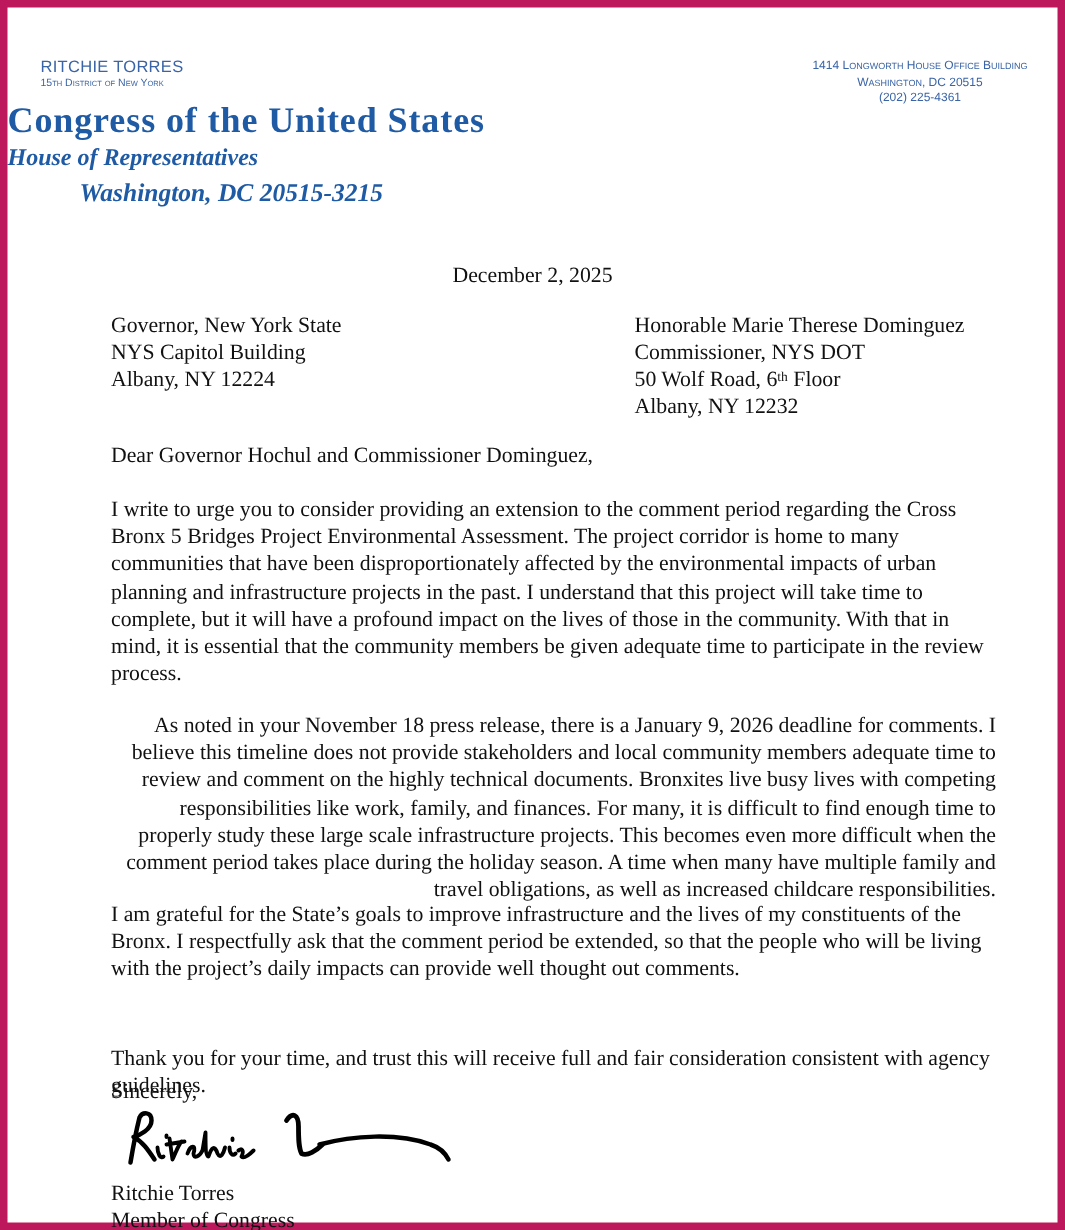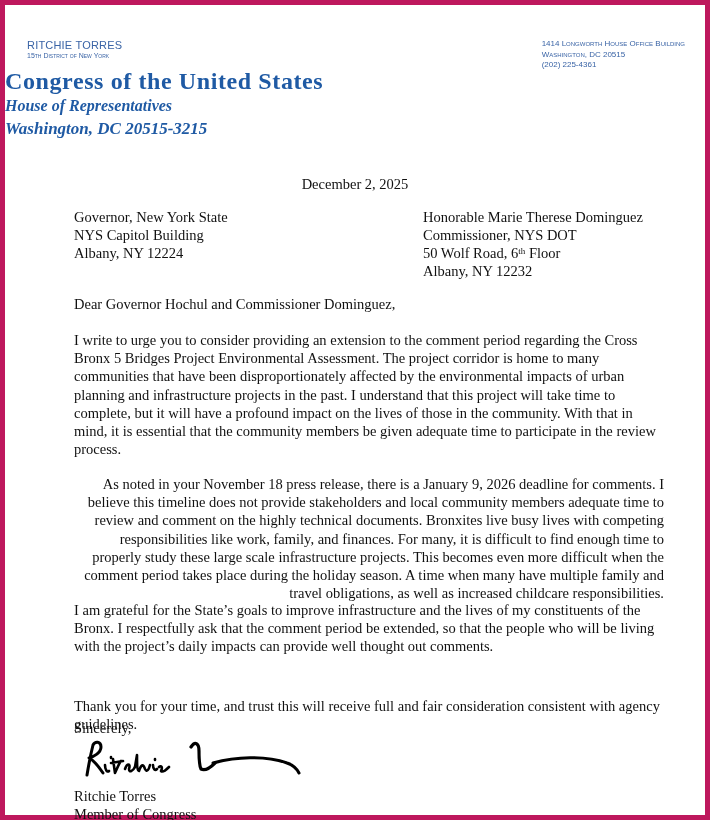--- a/index.html
+++ b/index.html
@@ -16,35 +16,35 @@
       position: absolute; left: 22px; top: 34px;
       font-family: "Liberation Sans", sans-serif;
       color: #3a64a6;
     }
     .lh-left .name { font-size: 11px; letter-spacing: 0.2px; }
     .lh-left .district { font-size: 7px; font-variant: small-caps; line-height: 10px; }
     .lh-right {
       position: absolute; right: 20px; top: 34px;
       font-family: "Liberation Sans", sans-serif;
       color: #3a64a6;
-      text-align: left;
+      text-align: center;
       font-size: 8px;
       line-height: 10.5px;
       font-variant: small-caps;
     }
     .lh-center {
       position: absolute; left: 0; right: 0; top: 62px;
       text-align: left;
       color: #1f5aa4;
       font-family: "Liberation Serif", serif;
       font-weight: bold;
     }
     .lh-center .l1 { font-size: 24px; line-height: 28px; letter-spacing: 0.6px; }
     .lh-center .l2 { font-size: 16px; line-height: 22px; font-style: italic; }
-    .lh-center .l3 { font-size: 17px; line-height: 24px; font-style: italic; }
+    .lh-center .l3 { font-size: 17px; line-height: 24px; font-style: italic; padding-left: 48px; }
     .date {
       position: absolute; left: 0; right: 0; top: 171px;
       text-align: center; font-size: 14.5px;
     }
     .addr {
       position: absolute; top: 203px;
       font-size: 14.5px; line-height: 18px;
     }
     .addr.left { left: 69px; }
     .addr.right { left: 418px; }

